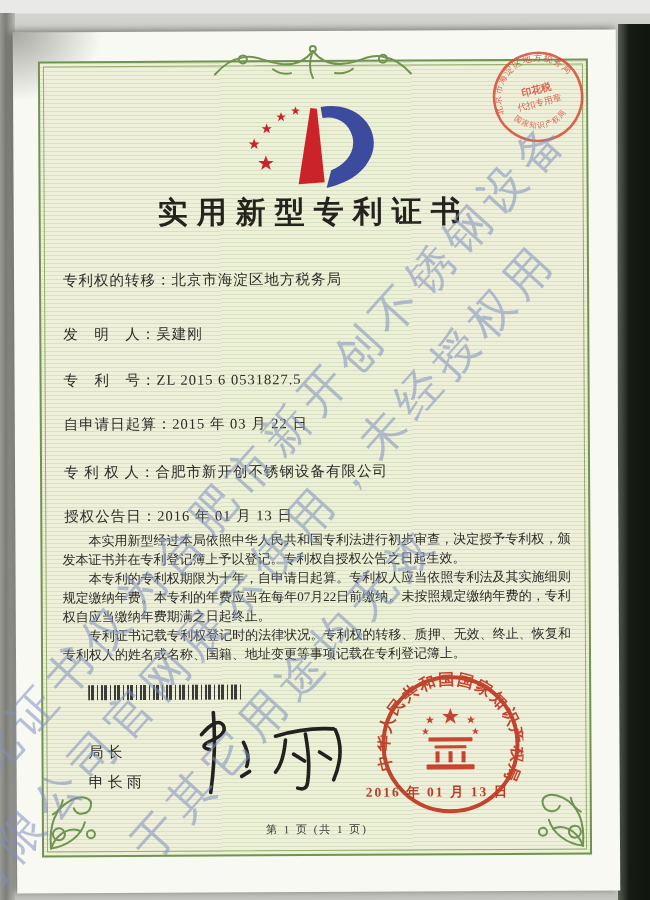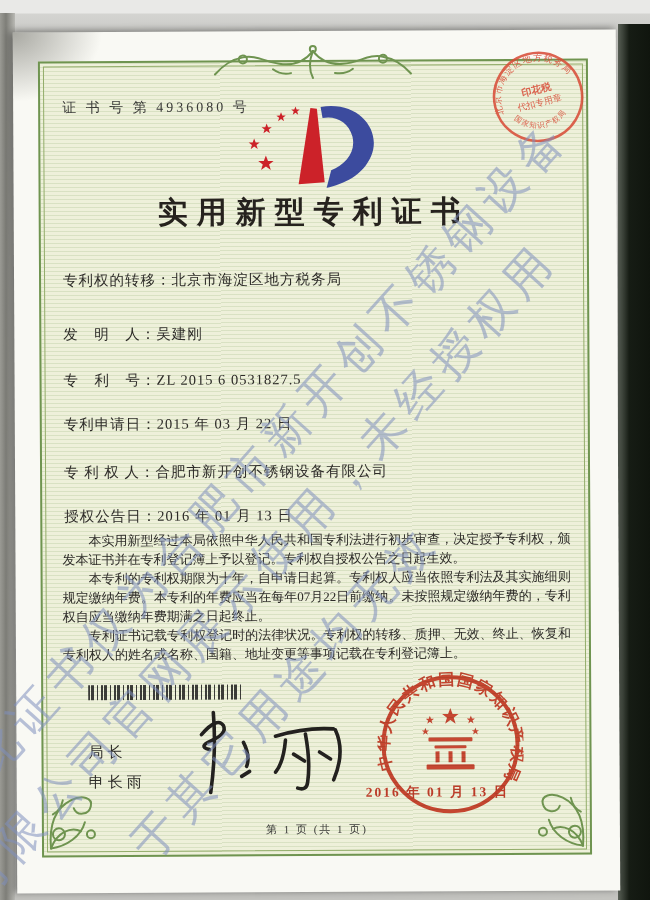--- a/index.html
+++ b/index.html
@@ -97,21 +97,20 @@
             <path d="M4,78 C2,54 8,38 24,30 C36,24 46,28 44,36 C42,45 30,46 27,38"></path>
             <path d="M4,78 C10,62 24,56 34,61"></path>
             <path d="M4,78 C20,76 34,66 38,52"></path>
             <circle cx="12" cy="64" r="6"></circle>
             <circle cx="44" cy="64" r="4"></circle>
             <path d="M6,44 q8,-4 10,-14"></path>
           </g>
         </svg>
       </div>
 
-      <div class="cert-no">证 书 号 第 4936080 号</div>
 
       <div class="logo">
         <svg width="150" height="82" viewBox="0 0 160 88">
           <defs>
             <symbol id="star" viewBox="0 0 24 24">
               <polygon points="12,1 15,9 23,9 16.5,14 19,22 12,17 5,22 7.5,14 1,9 9,9"></polygon>
             </symbol>
           </defs>
           <g fill="#cc2229">
             <use href="#star" x="20" y="52" width="18" height="18"></use>
@@ -123,21 +122,21 @@
           </g>
           <path fill="#3c4b9e" d="M88,1 C128,-6 154,26 142,54 C133,75 112,84 94,88 L99,69 C114,63 126,50 122,33 C118,17 103,10 90,13 Z"></path>
         </svg>
       </div>
 
       <div class="title">实用新型专利证书</div>
 
       <div class="field f0"><span>专利权的转移：</span><span>北京市海淀区地方税务局</span></div>
       <div class="field f1"><span>发　明　人：</span><span>吴建刚</span></div>
       <div class="field f2"><span>专　利　号：</span><span>ZL 2015 6 0531827.5</span></div>
-      <div class="field f3"><span>专利申请日：</span><span>2015 年 03 月 22 日</span></div>
+      <div class="field f3"><span>自申请日起算：</span><span>2015 年 03 月 22 日</span></div>
       <div class="field f4"><span>专 利 权 人：</span><span>合肥市新开创不锈钢设备有限公司</span></div>
       <div class="field f5"><span>授权公告日：</span><span>2016 年 01 月 13 日</span></div>
 
       <div class="body-text">
         <p>本实用新型经过本局依照中华人民共和国专利法进行初步审查，决定授予专利权，颁发本证书并在专利登记簿上予以登记。专利权自授权公告之日起生效。</p>
         <p>本专利的专利权期限为十年，自申请日起算。专利权人应当依照专利法及其实施细则规定缴纳年费。本专利的年费应当在每年07月22日前缴纳。未按照规定缴纳年费的，专利权自应当缴纳年费期满之日起终止。</p>
         <p>专利证书记载专利权登记时的法律状况。专利权的转移、质押、无效、终止、恢复和专利权人的姓名或名称、国籍、地址变更等事项记载在专利登记簿上。</p>
       </div>
 
       <div class="barcode"></div>

